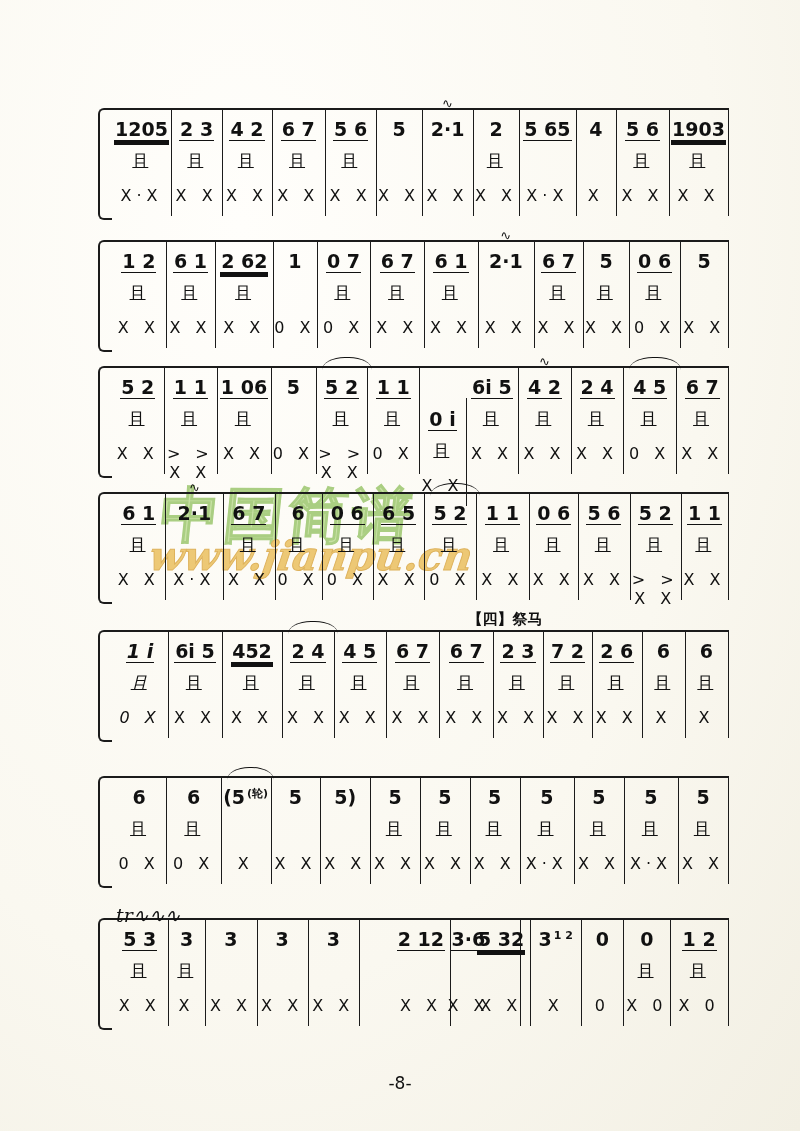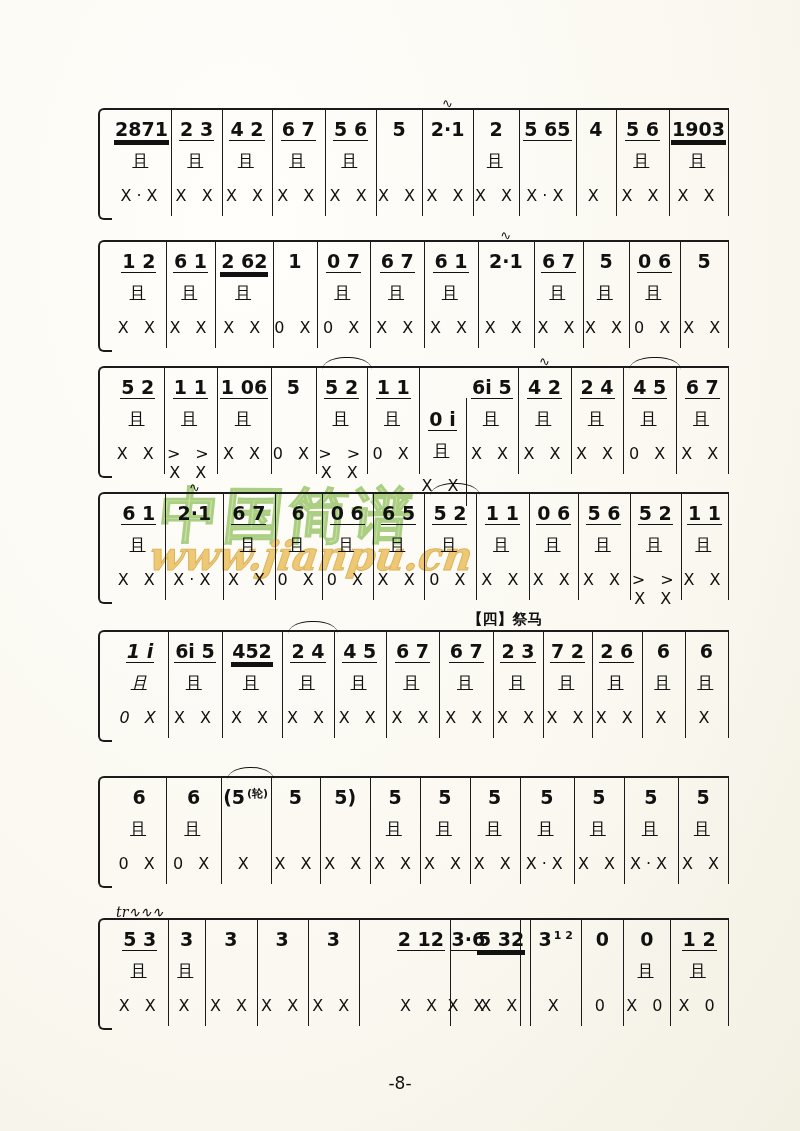--- a/index.html
+++ b/index.html
@@ -93,21 +93,21 @@
   }
   .section-mark{
     position:absolute;
     font-family:"DejaVu Sans", sans-serif;
     font-size:15px;font-weight:bold;color:#111;
     white-space:nowrap;
   }
   .tr-mark{
     position:absolute;
     font-family:"DejaVu Serif", serif;font-style:italic;
-    font-size:14px;color:#111;white-space:nowrap;
+    font-size:19px;color:#111;white-space:nowrap;
   }
   .pagenum{
     position:absolute;left:0;right:0;bottom:38px;text-align:center;
     font-family:"DejaVu Sans", sans-serif;font-size:17px;color:#111;
   }
 </style>
 </head>
 <body>
 
 <div class="page">
@@ -115,21 +115,21 @@
   <div class="watermark">
     <div class="wm-cn">中国简谱</div>
     <div class="wm-url">www.jianpu.cn</div>
   </div>
 
   <div class="systems" id="systems-root">
       <div class="system" style="left: 98px; top: 108px; width: 630px;">
         <div class="leftbrace"></div>
         <div class="topline" style="left: 12px; width: 618px;"></div>
         <div class="measure" style="left: 14px; width: 58.9383px;">
-          <div class="m-notes"><span class="nt ul2">2871</span></div>
+          <div class="m-notes"><span class="nt ul2">1205</span></div>
           <div class="m-sym">且</div>
           <div class="m-beat">X·X</div>
         </div>
         <div class="measure" style="left: 72.9383px; width: 51.3333px;">
           <div class="m-notes"><span class="nt ul1">2 3</span></div>
           <div class="m-sym">且</div>
           <div class="m-beat">X X</div>
         </div>
         <div class="measure" style="left: 124.272px; width: 49.4321px;">
           <div class="m-notes"><span class="nt ul1">4 2</span></div>

